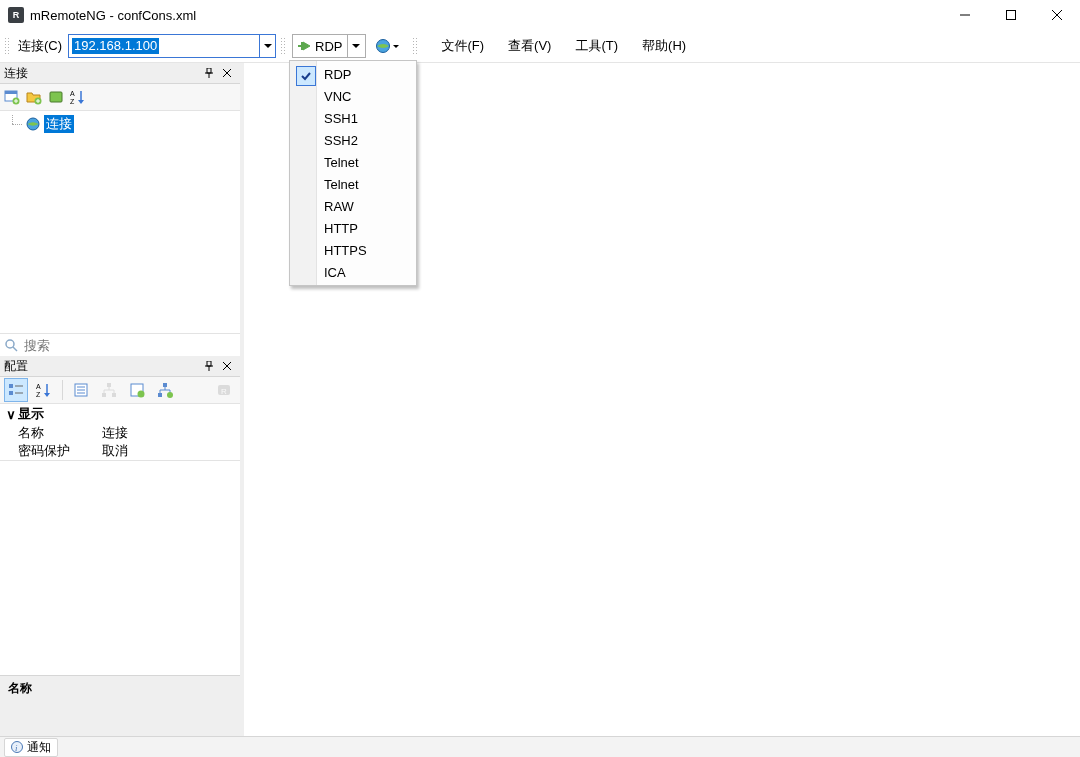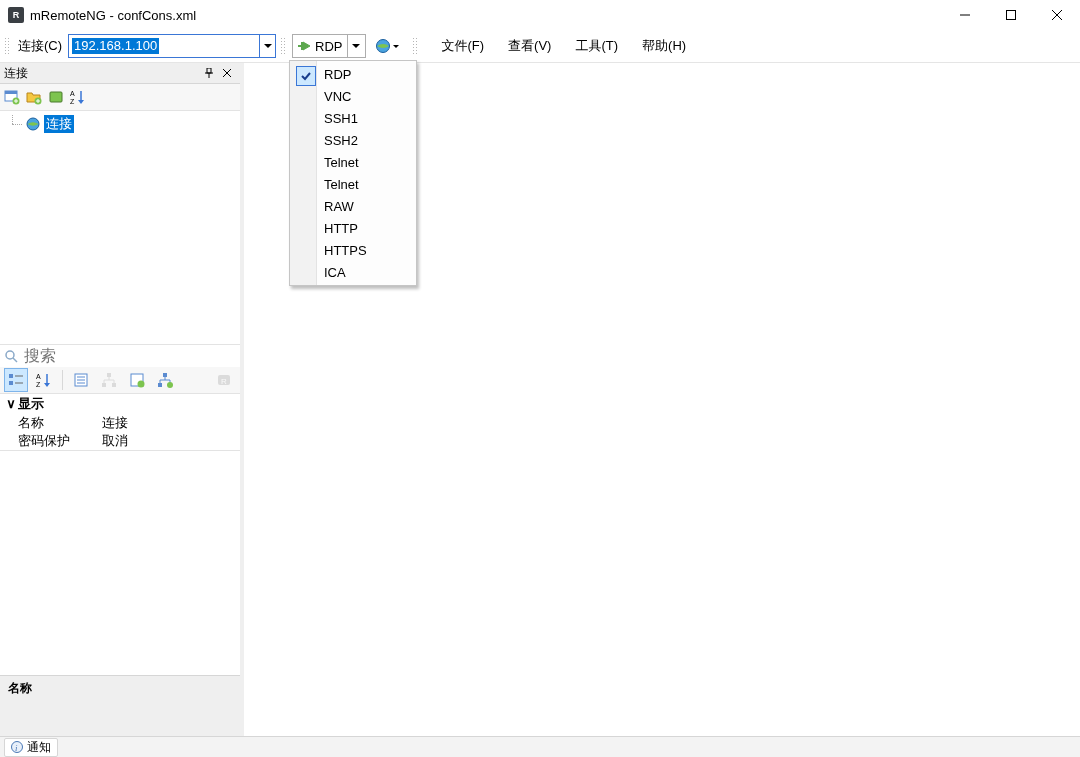--- a/index.html
+++ b/index.html
@@ -204,21 +204,21 @@
     content:'';position:absolute;left:0;top:0;width:1px;height:50%;border-left:1px dotted #a8a8a8;
   }
   .tree-branch::after{
     content:'';position:absolute;left:0;top:50%;width:10px;height:1px;border-top:1px dotted #a8a8a8;
   }
   .node-label.selected{background:#0078d7;color:#fff;padding:0 2px;}
   .search-row{
     height:22px;border-top:1px solid #e3e3e3;display:flex;align-items:center;padding:0 4px;gap:4px;
     background:#fff;
   }
-  .search-row input{border:none;outline:none;flex:1;font-size:16px;color:#0f766e;background:transparent;}
+  .search-row input{border:none;outline:none;flex:1;font-size:13px;color:#0f766e;background:transparent;}
   
   .config-toolbar{
     height:26px;background:#f7f7f7;display:flex;align-items:center;padding:0 4px;gap:4px;
     border-bottom:1px solid #e3e3e3;
   }
   .config-toolbar .spacer{flex:1;}
   .config-toolbar .btn{
     width:22px;height:22px;display:flex;align-items:center;justify-content:center;border:1px solid transparent;cursor:pointer;
   }
   .config-toolbar .btn.active{border:1px solid #7eb4ea;background:#cce8ff;}
@@ -437,20 +437,39 @@
     <div class="search-row">
       <span>
         <svg width="14" height="14">
             <circle cx="6" cy="6" r="4" fill="none" stroke="#8aa9c8" stroke-width="1.5"></circle>
             <line x1="9" y1="9" x2="13" y2="13" stroke="#8aa9c8" stroke-width="1.5"></line>
           </svg>
       </span>
       <input type="text" placeholder="搜索" style="">
     </div>
 
+    <div class="panel-header">
+      <span>配置</span>
+      <span class="phspacer"></span>
+      <span class="pin-btn">
+        <svg width="10" height="10">
+            <g stroke="#000" fill="none">
+              <rect x="3" y="0" width="4" height="5"></rect>
+              <line x1="1" y1="5" x2="9" y2="5"></line>
+              <line x1="5" y1="5" x2="5" y2="10"></line>
+            </g>
+          </svg>
+      </span>
+      <span class="close-btn">
+        <svg width="8" height="8">
+            <line x1="0" y1="0" x2="8" y2="8" stroke="#000"></line>
+            <line x1="8" y1="0" x2="0" y2="8" stroke="#000"></line>
+          </svg>
+      </span>
+    </div>
     <div class="config-toolbar">
       <div class="btn active">
         <svg width="16" height="16">
             <rect x="1" y="2" width="4" height="4" fill="#5b8bd0"></rect>
             <rect x="1" y="9" width="4" height="4" fill="#5b8bd0"></rect>
             <line x1="7" y1="4" x2="15" y2="4" stroke="#666"></line>
             <line x1="7" y1="11" x2="15" y2="11" stroke="#666"></line>
           </svg>
       </div>
       <div class="btn">

